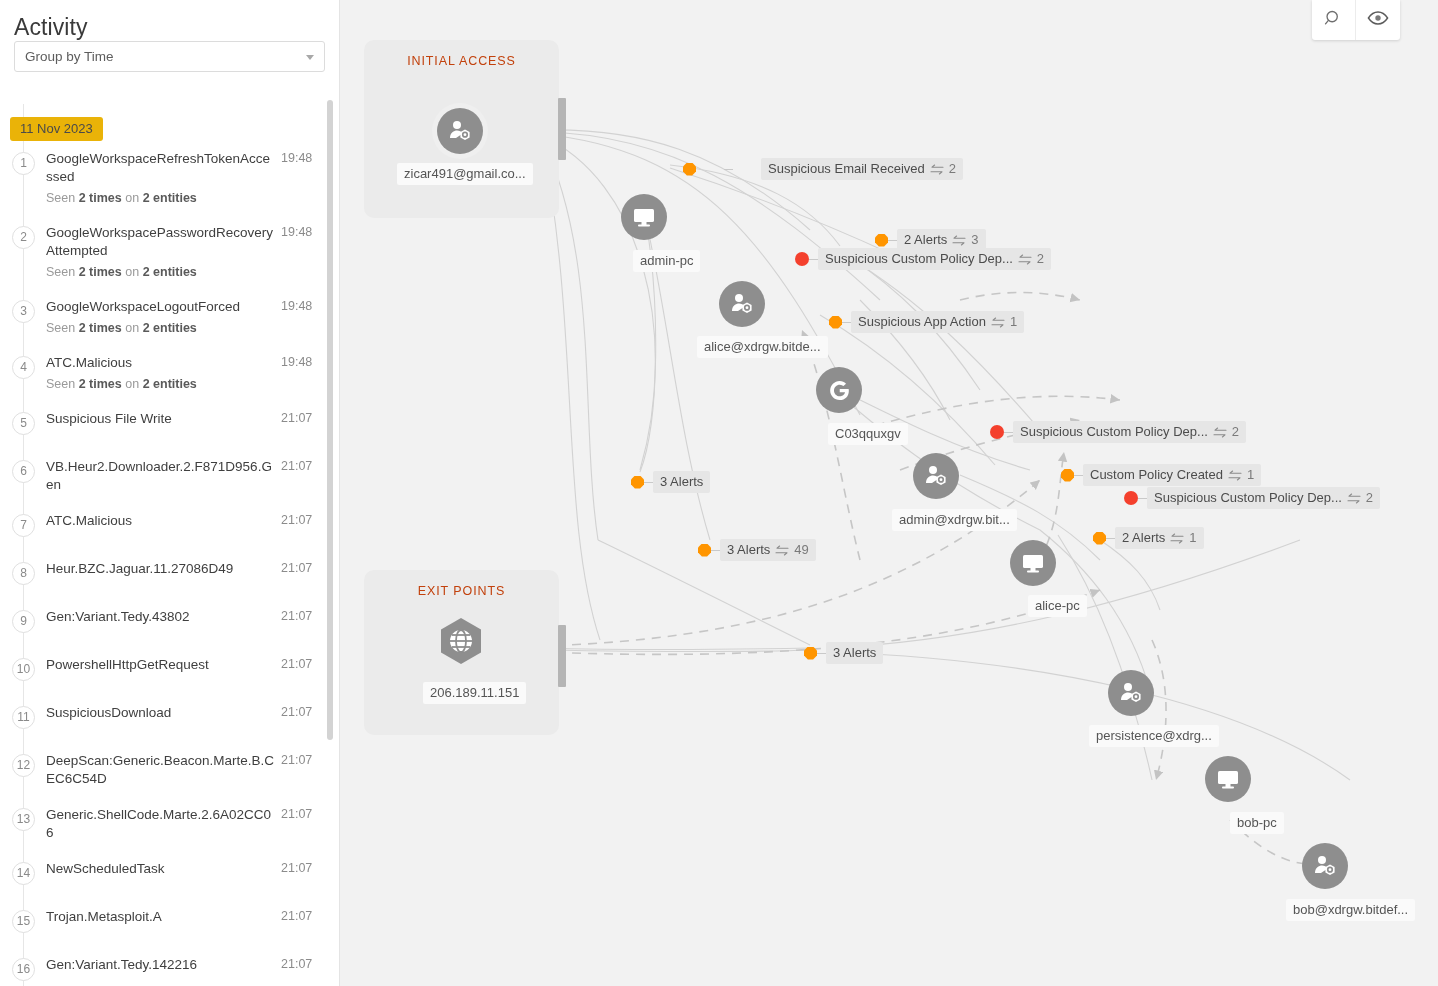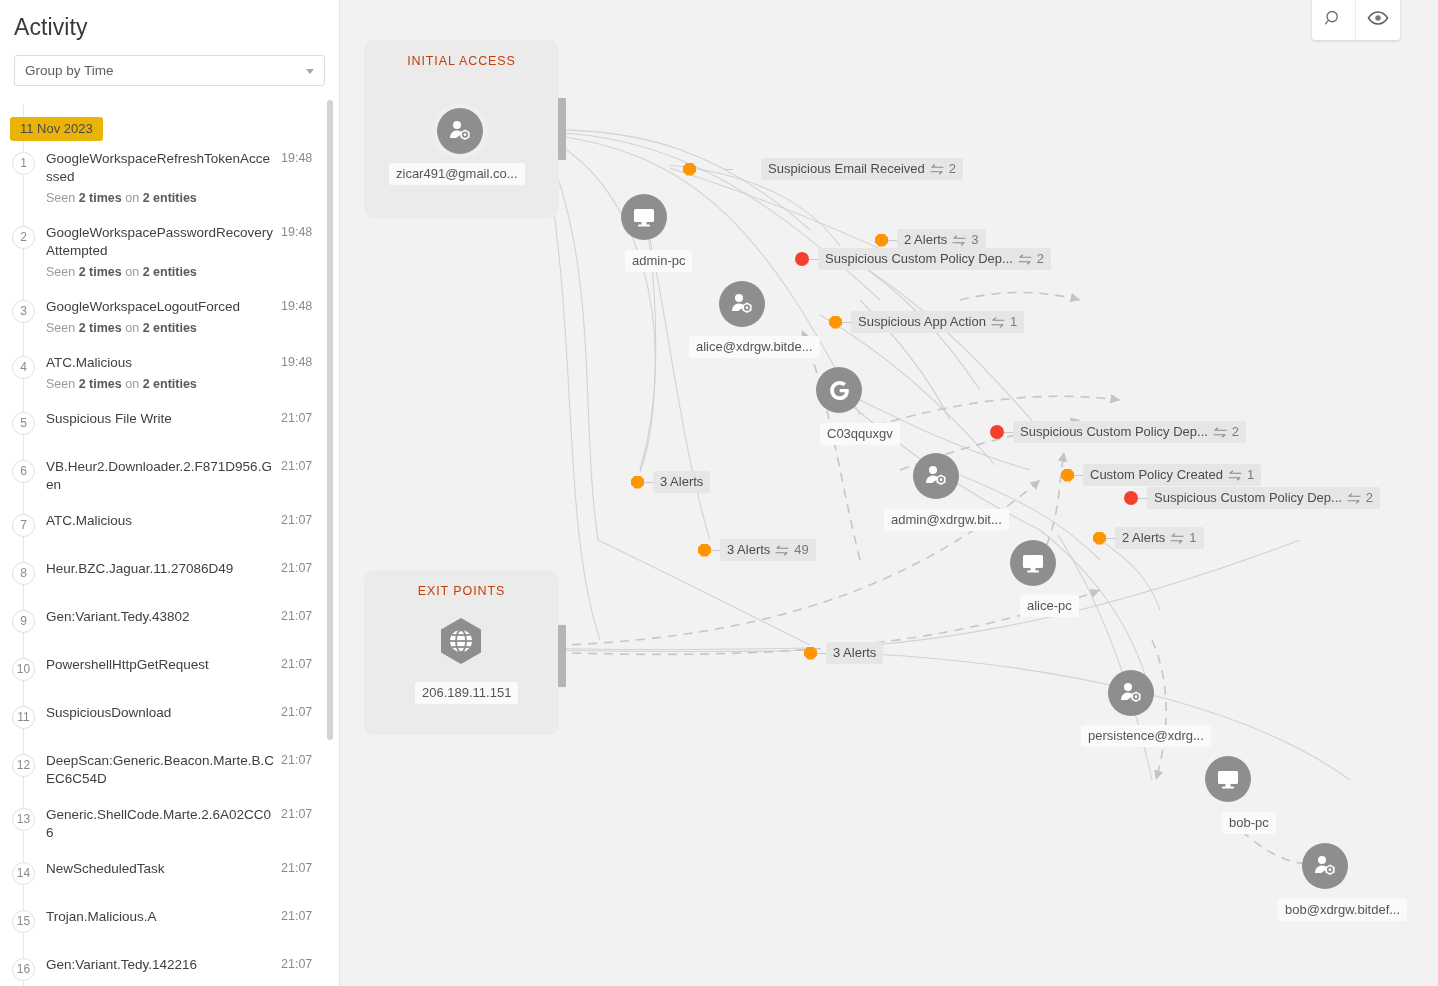--- a/index.html
+++ b/index.html
@@ -24,21 +24,21 @@
     overflow: hidden;
   }
   #sidebar-title {
     font-size: 23px;
     color: #3a3a3a;
     font-weight: 400;
     padding: 14px 0 0 14px;
     letter-spacing: 0.1px;
   }
   #groupby {
-    margin: 14px 14px 0 14px;
+    margin: 0 14px 0 14px;
     height: 31px;
     border: 1px solid #dcdcdc;
     border-radius: 3px;
     background: #fff;
     display: flex;
     align-items: center;
     padding: 0 10px;
     font-size: 13.5px;
     color: #5d5d5d;
     cursor: pointer;
@@ -176,21 +176,21 @@
     position: absolute;
     background: #f0f0f0;
     color: #555;
     font-size: 13px;
     padding: 3px 7px 4px 7px;
     border-radius: 2px;
     white-space: nowrap;
     z-index: 5;
     cursor: pointer;
   }
-  .nlabel.white { background: #fafafa; }
+  .nlabel.white { background: #fafafa; margin-left: 8px; }
 
   
   .ebadge {
     position: absolute;
     display: flex;
     align-items: center;
     z-index: 6;
     cursor: pointer;
   }
   .edot {
@@ -377,21 +377,21 @@
             <div class="evbody">
               <div class="evname">NewScheduledTask</div>
             </div>
             <div class="evtime">21:07</div>
           </div>
           <div class="evrow">
             <div class="evnum">
               <span>15</span>
             </div>
             <div class="evbody">
-              <div class="evname">Trojan.Malicious.A</div>
+              <div class="evname">Trojan.Metasploit.A</div>
             </div>
             <div class="evtime">21:07</div>
           </div>
           <div class="evrow">
             <div class="evnum">
               <span>16</span>
             </div>
             <div class="evbody">
               <div class="evname">Gen:Variant.Tedy.142216</div>
             </div>

